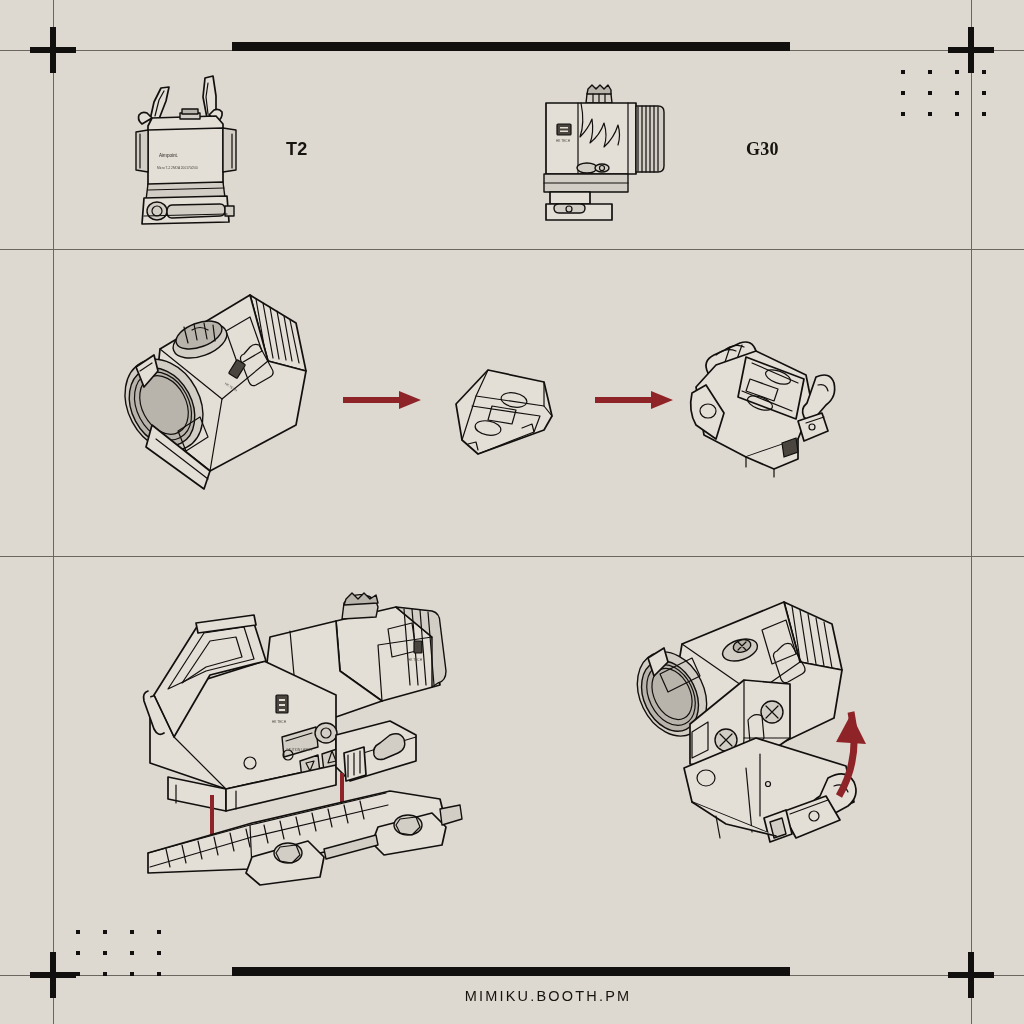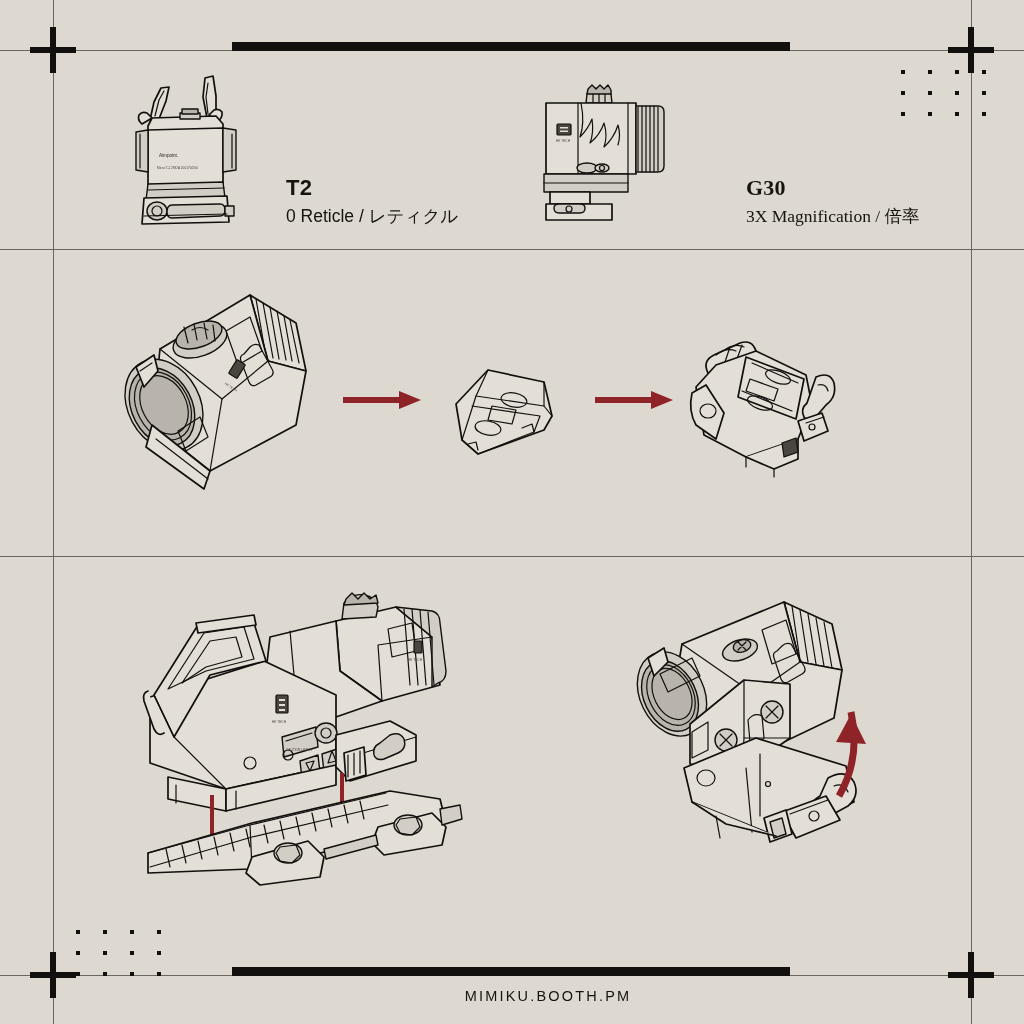--- a/index.html
+++ b/index.html
@@ -59,26 +59,25 @@
   .dotgrid { position: absolute; display: grid; gap: 17px 23px; }
   .dotgrid span {
     width: 4px; height: 4px;
     background: #12100e;
     display: block;
   }
 
   
   .label { position: absolute; color: #16140f; }
   .label .lbl-title {
-    font-size: 22px;
+    font-size: 18px;
     font-weight: bold;
     letter-spacing: .2px;
     line-height: 1.1;
     display: block;
-    margin-top: 36px;
   }
   .label .lbl-sub {
     font-size: 17.5px;
     font-weight: normal;
     line-height: 1.45;
     display: block;
     margin-top: 4px;
   }
 
   .footer-text {
@@ -192,21 +191,20 @@
       <circle class="ln-t" cx="29" cy="145" r="5"></circle>
 
       <path class="ln-f" d="M44 139 L92 138 q5 0 5 6 q0 6 -5 6 L44 152 q-5 0 -5 -6 q0 -7 5 -7 Z"></path>
       <path class="ln-f" d="M97 140 L106 140 L106 150 L97 150 Z"></path>
       <path class="ln-t" d="M16 150 L99 148"></path>
     </svg>
   </div>
 
   <div class="label" style="left:286px; top:140px;">
     <span class="lbl-title">T2</span>
-    <span class="lbl-sub">0 Reticle / レティクル</span>
   </div>
 
   <div class="fig" style="left:528px; top:80px;">
     <svg width="150" height="145" viewBox="0 0 150 145">
 
       <path class="ln-f" d="M59 14 q4 -6 12 -6 q8 0 12 6 l1 9 L58 23 Z"></path>
       <path class="ln-d" d="M60 9 L64 5 L68 9 L72 5 L76 9 L80 5 L83 10 L83 14 L59 14 Z"></path>
       <path class="ln-t" d="M65 14 L65 22 M71 14 L71 22 M77 14 L77 22"></path>
 
       <path class="ln" d="M18 23 L108 23 L108 94 L18 94 Z"></path>
@@ -234,21 +232,20 @@
 
       <path class="ln" d="M22 112 L62 112 L62 124 L22 124 Z"></path>
       <path class="ln" d="M18 124 L62 124 L84 124 L84 140 L18 140 Z"></path>
       <path class="ln-f" d="M26 128 q0 -4 5 -4 L52 124 q5 0 5 4 q0 5 -5 5 L31 133 q-5 0 -5 -5 Z"></path>
       <circle class="ln-t" cx="41" cy="129" r="3"></circle>
     </svg>
   </div>
 
   <div class="label" style="left:746px; top:140px;font-family:Liberation Serif, serif;">
     <span class="lbl-title">G30</span>
-    <span class="lbl-sub">3X Magnification / 倍率</span>
   </div>
 
   <div class="fig" style="left:100px; top:275px;">
     <svg width="240" height="260" viewBox="0 0 240 260">
 
       <path class="ln" d="M150 20 L196 48 L206 96 L168 86 Z"></path>
       <g class="ln-t">
         <path d="M156 24 L166 82 M163 28 L173 83 M170 32 L179 84 M177 36 L186 85 M184 41 L192 86 M190 45 L199 88"></path>
       </g>
 

